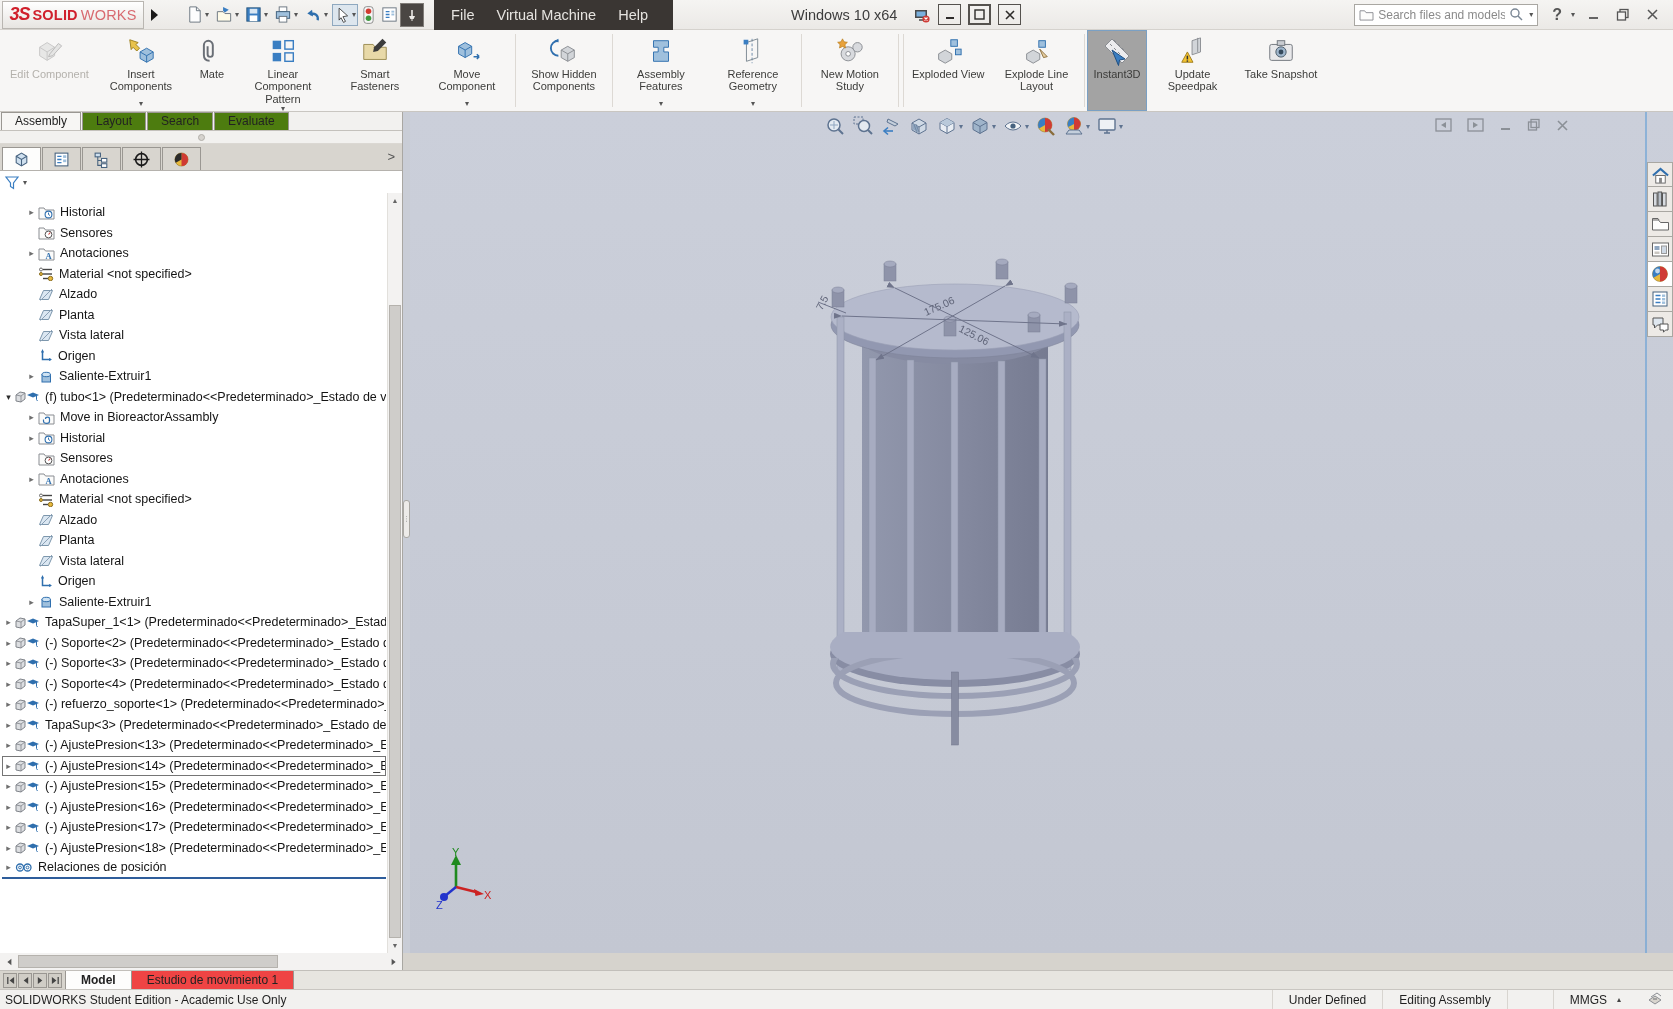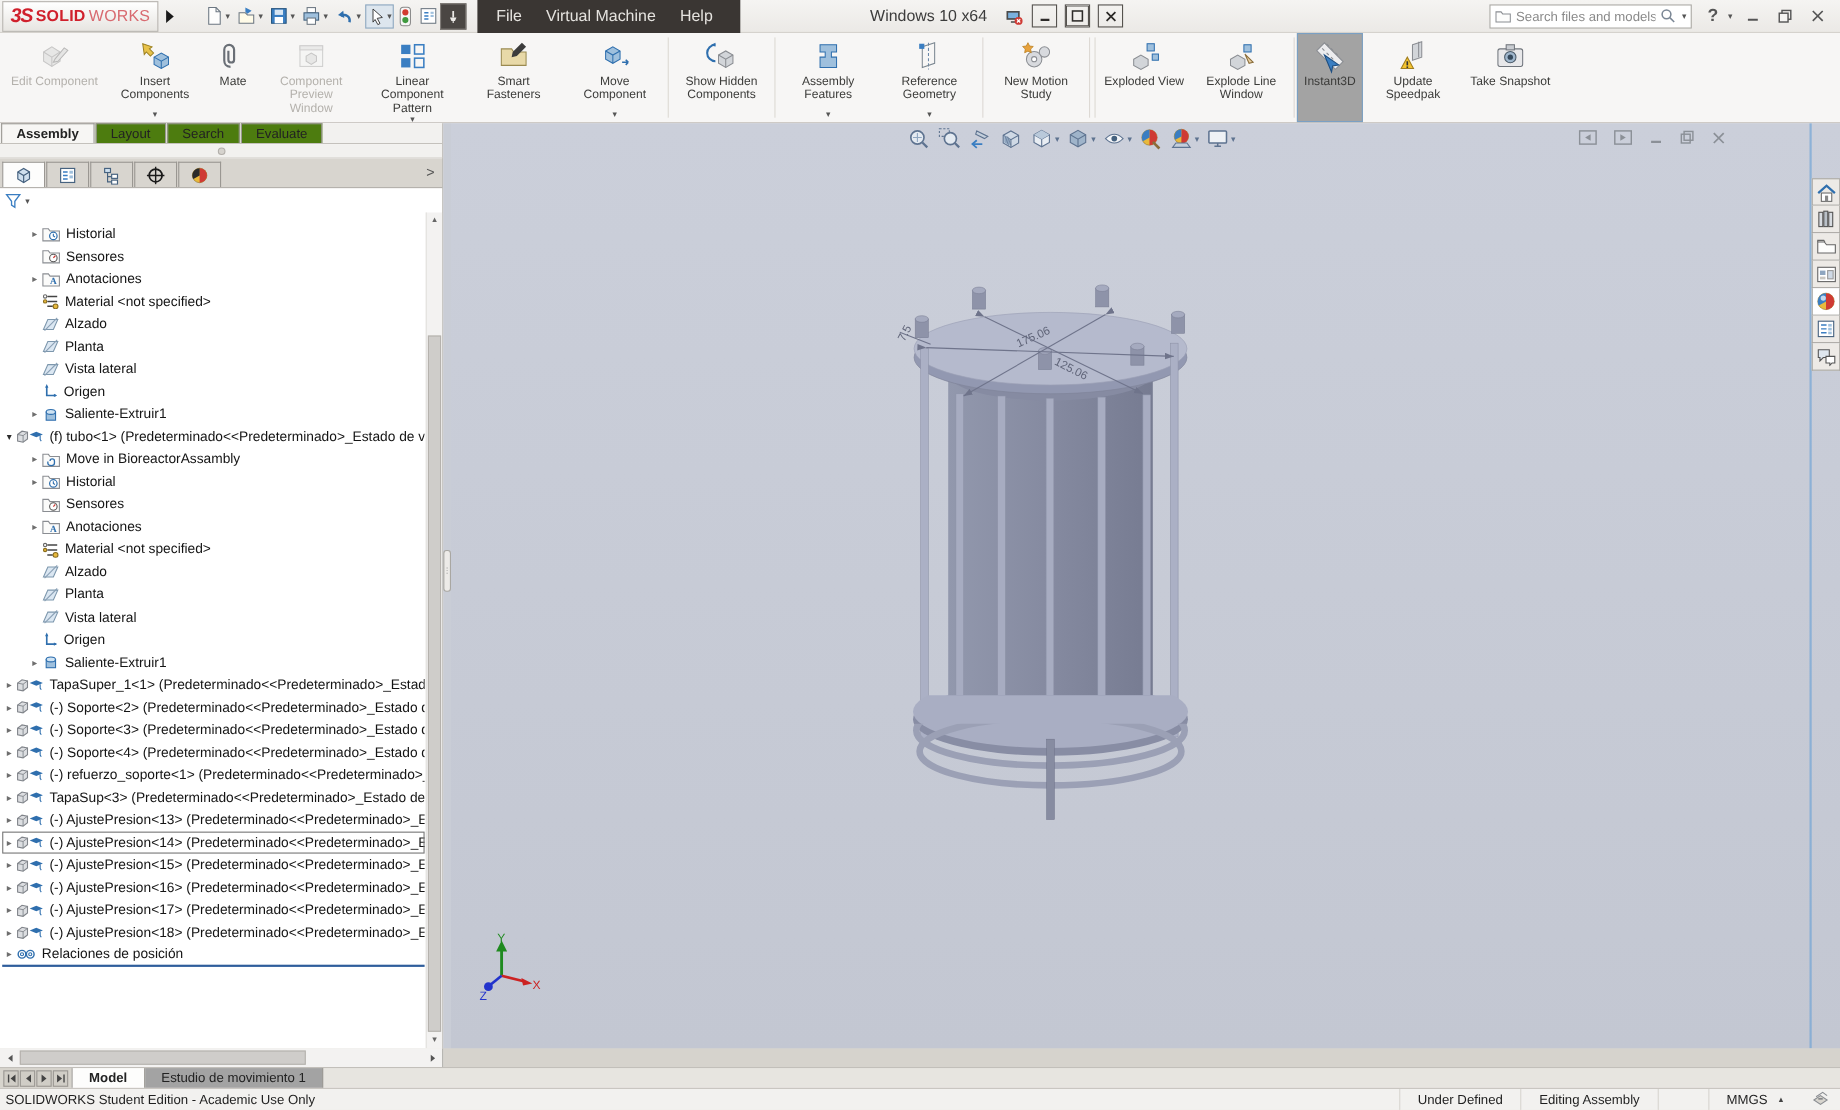--- a/index.html
+++ b/index.html
@@ -39,21 +39,21 @@
 .rb .rcaret{font-size:8px;color:#555;margin-top:auto;height:10px}
 .rb.disabled{color:#b4b1ac}
 .rb.disabled svg{opacity:.45;filter:grayscale(1)}
 .rb.active{background:#a3a3a3;border:1px solid #7aa0c4;padding:3px 5px 0}
 .rsep{width:1px;background:#ddd9d4;margin:4px 2px;flex:none}
 
 #main{flex:1;display:flex;min-height:0}
 #leftpanel{width:403px;flex:none;display:flex;flex-direction:column;background:#fff;border-right:1px solid #a9a7a2}
 #panel-tabs{height:19px;background:#f2f1ef;display:flex;align-items:flex-end;padding-left:1px;border-bottom:1px solid #c4c1bc;flex:none}
 .ptab{font-size:12px;padding:1px 13px 2px;background:#4d7c0f;border:1px solid #9a9792;border-bottom:none;margin-right:1px;color:#222;cursor:default}
-.ptab.active{background:#f7f6f4;font-weight:bold}
+.ptab.active{background:#f7f6f4;font-weight:normal}
 #panel-grip{height:13px;background:#f2f1ef;display:flex;align-items:center;justify-content:center;border-bottom:1px solid #dbd8d3;flex:none}
 .gdot{width:7px;height:7px;border-radius:50%;background:#d6d3ce;border:1px solid #b2afaa}
 #mgr-tabs{height:27px;background:#d8d5cf;display:flex;align-items:stretch;padding:3px 0 0 2px;position:relative;border-bottom:1px solid #b5b2ad;flex:none}
 .mtab{width:39px;display:flex;align-items:center;justify-content:center;background:#d8d5cf;border:1px solid #9a9792;border-bottom:none;margin-right:1px;cursor:default}
 .mtab.active{background:#fdfdfc}
 #mgr-expand{position:absolute;right:7px;top:5px;color:#555;font-size:13px}
 #filter-row{height:22px;display:flex;align-items:center;padding-left:4px;background:#fff;flex:none;gap:2px}
 #tree{flex:1;position:relative;background:#fff;overflow:hidden;padding:9px 16px 0 2px}
 .trow{height:20.5px;display:flex;align-items:center;white-space:nowrap;font-size:12.5px;color:#141414;overflow:hidden}
 .trow .exp{width:13px;font-size:9px;color:#6e6e6e;text-align:center;flex:none}
@@ -85,21 +85,21 @@
 
 #strip1{height:17px;display:flex;background:#d6d3cd;flex:none}
 #hscroll{width:403px;flex:none;background:#f3f2f1;display:flex;align-items:center;border-right:1px solid #a9a7a2;padding:0 1px}
 .hs-btn{width:15px;text-align:center;flex:none;display:flex;align-items:center;justify-content:center}
 #hs-thumb{height:13px;background:#cfcdca;border:1px solid #b5b2ad;width:260px;margin-left:2px}
 #hs-track{flex:1}
 #strip1-filler{flex:1;background:#d6d3cd}
 #strip2{height:19px;background:#d7d4cd;display:flex;align-items:stretch;border-top:1px solid #c2bfba;flex:none}
 #nav-btns{display:flex;align-items:center;padding:0 3px;gap:1px}
 .nb{width:14px;height:15px;background:#d0cdc6;border:1px solid #9a9792;display:flex;align-items:center;justify-content:center}
-.stab{font-size:12px;display:flex;align-items:center;padding:0 15px;border-right:1px solid #9a9792;background:#a3a3a3;color:#222;cursor:default}
+.stab{font-size:12px;display:flex;align-items:center;padding:0 15px;border-right:1px solid #9a9792;background:#ef4444;color:#222;cursor:default}
 .stab.active{background:#fdfdfc;font-weight:bold;border-left:1px solid #9a9792}
 #strip2-filler{flex:1;background:#e7e5e0}
 
 #statusbar{height:20px;background:#f2f1ef;border-top:1px solid #c9c6c1;display:flex;align-items:center;font-size:12px;color:#1f1f1f;padding-left:5px;flex:none}
 #sb-left{flex:1}
 .sb-item{padding:0 16px;border-left:1px solid #d8d5d0;height:100%;display:flex;align-items:center}
 #sb-gap{width:46px;border-left:1px solid #d8d5d0;height:100%}
 #sb-units .u-caret{font-size:8px;color:#444;margin-left:10px}
 #sb-icon{padding:0 10px}
 </style>
@@ -296,31 +296,20 @@
       </div>
       <div class="rb">
         <div class="ric">
           <svg width="26" height="30" viewBox="0 0 32 32">
             <path d="M13 28c-5 0-7-3.5-7-7V9a5.5 5.5 0 0 1 11 0v11a3.2 3.2 0 0 1-6.4 0V10" fill="none" stroke="#6a6f76" stroke-width="2.4"></path>
           </svg>
         </div>
         <div class="rlabel">Mate</div>
         <div class="rcaret"></div>
       </div>
-      <div class="rb disabled">
-        <div class="ric">
-          <svg width="30" height="30" viewBox="0 0 32 32">
-            <rect x="5" y="6" width="22" height="20" fill="#f4f4f4" stroke="#98a0a8"></rect>
-            <rect x="5" y="6" width="22" height="4" fill="#d5dde5" stroke="#98a0a8"></rect>
-            <path d="M11 16l5-3 5 3v5l-5 3-5-3z" fill="#d2d5d9" stroke="#8a8d92"></path>
-          </svg>
-        </div>
-        <div class="rlabel">Component Preview Window</div>
-        <div class="rcaret"></div>
-      </div>
       <div class="rb">
         <div class="ric">
           <svg width="30" height="30" viewBox="0 0 32 32">
             <rect x="5" y="5" width="9" height="9" fill="#3a7ec2"></rect>
             <rect x="18" y="5" width="9" height="9" fill="none" stroke="#3a7ec2" stroke-width="1.5"></rect>
             <rect x="5" y="18" width="9" height="9" fill="#3a7ec2"></rect>
             <rect x="18" y="18" width="9" height="9" fill="none" stroke="#3a7ec2" stroke-width="1.5"></rect>
           </svg>
         </div>
         <div class="rlabel">Linear Component Pattern</div>
@@ -408,21 +397,21 @@
         <div class="rcaret"></div>
       </div>
       <div class="rb">
         <div class="ric">
           <svg width="30" height="30" viewBox="0 0 32 32">
             <path d="M6 19l7-4 7 4v6l-7 4-7-4z" fill="#d2d5d9" stroke="#8a8d92"></path>
             <rect x="19" y="5" width="7" height="7" fill="#9fc0dd" stroke="#2f6fae"></rect>
             <path d="M20 14l8 8-4 1z" fill="#e8cfa0" stroke="#8a6d3b"></path>
           </svg>
         </div>
-        <div class="rlabel">Explode Line Window</div>
+        <div class="rlabel">Explode Line Layout</div>
         <div class="rcaret"></div>
       </div>
       <div class="rsep"></div>
       <div class="rb active">
         <div class="ric">
           <svg width="32" height="32" viewBox="0 0 32 32">
             <path d="M4 11l7-7 17 17-7 7z" fill="#ececee" stroke="#8a8d92"></path>
             <path d="M9 9l2 2M13 5l2 2M13 13l2 2M17 9l2 2M17 17l2 2M21 13l2 2" stroke="#8a8d92"></path>
             <path d="M11 15l13 9-5.5 1-1 5.5z" fill="#3a7ec2" stroke="#1f4f82"></path>
           </svg>

